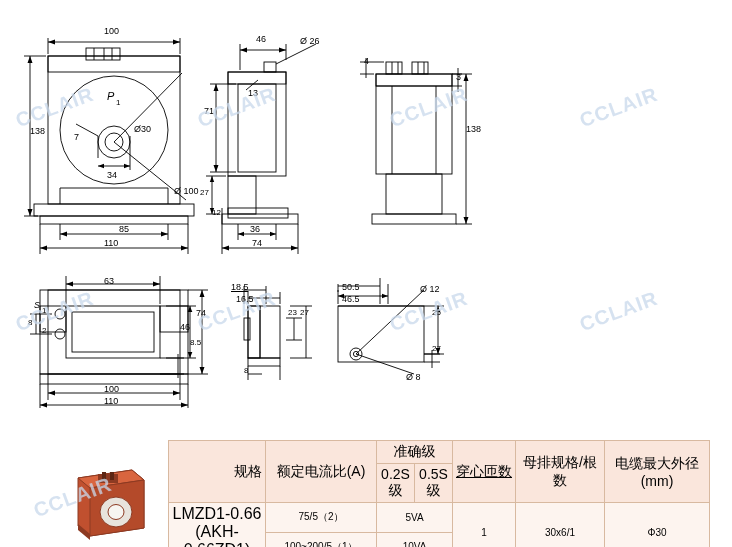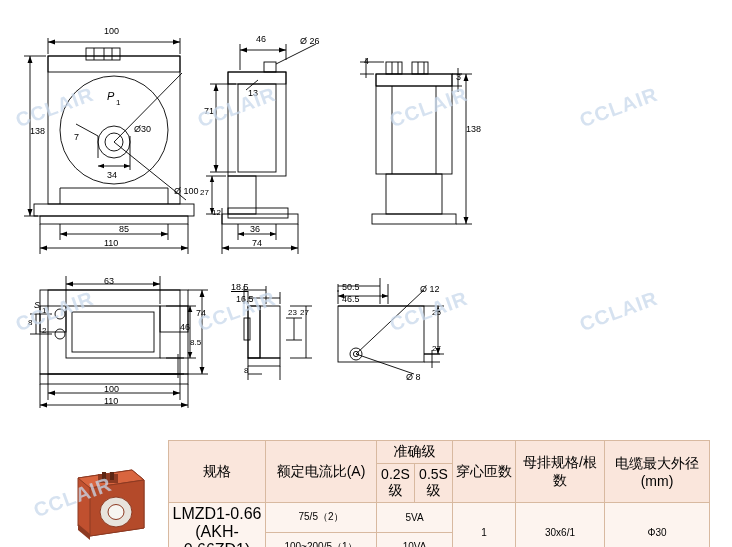--- a/index.html
+++ b/index.html
@@ -351,24 +351,24 @@
         <rect x="36" y="10" width="4" height="8" fill="#5c2614"></rect>
         <rect x="44" y="10" width="4" height="8" fill="#5c2614"></rect>
         <path d="M12 62 L24 72 L24 78 L12 68 Z" fill="#8d3a22"></path>
       </g>
     </svg>
   </div>
 
   <table class="spec" style="left:168px;top:440px;width:542px;">
     <thead>
       <tr>
-        <td rowspan="2" style="width:90px;">规格</td>
+        <td rowspan="2" style="width:90px;text-align:right;">规格</td>
         <td rowspan="2" style="width:104px;">额定电流比(A)</td>
         <td colspan="2" style="width:136px;">准确级</td>
-        <td rowspan="2" style="width:56px;">穿心匝数</td>
+        <td rowspan="2" style="width:56px;text-decoration:underline;">穿心匝数</td>
         <td rowspan="2" style="width:82px;">母排规格/根数</td>
         <td rowspan="2" style="width:98px;">电缆最大外径(mm)</td>
       </tr>
       <tr>
         <td>0.2S级</td>
         <td>0.5S级</td>
       </tr>
     </thead>
     <tbody>
       <tr>

